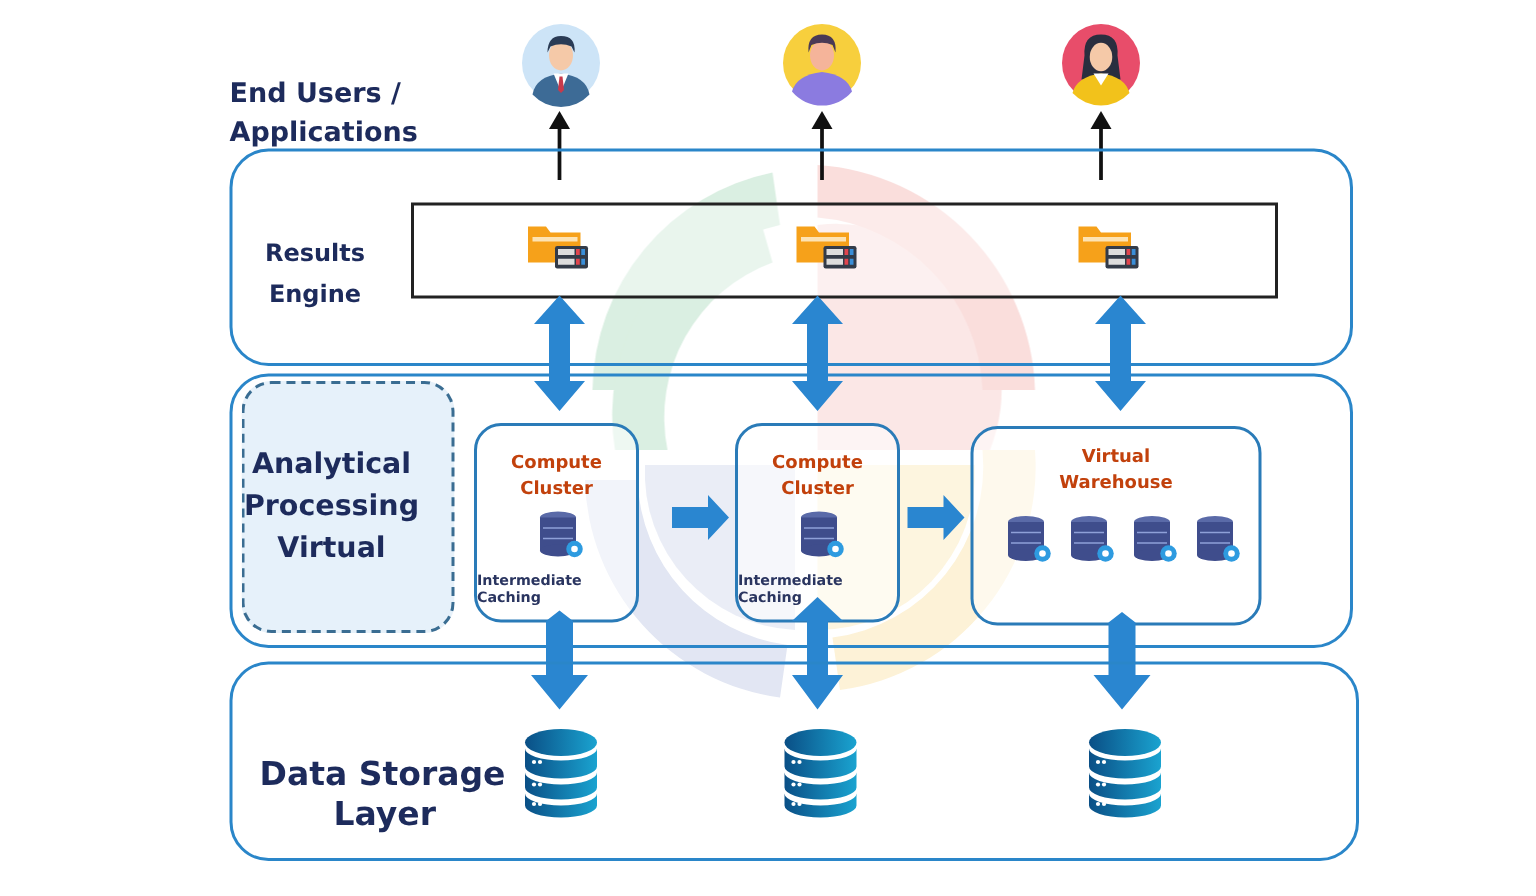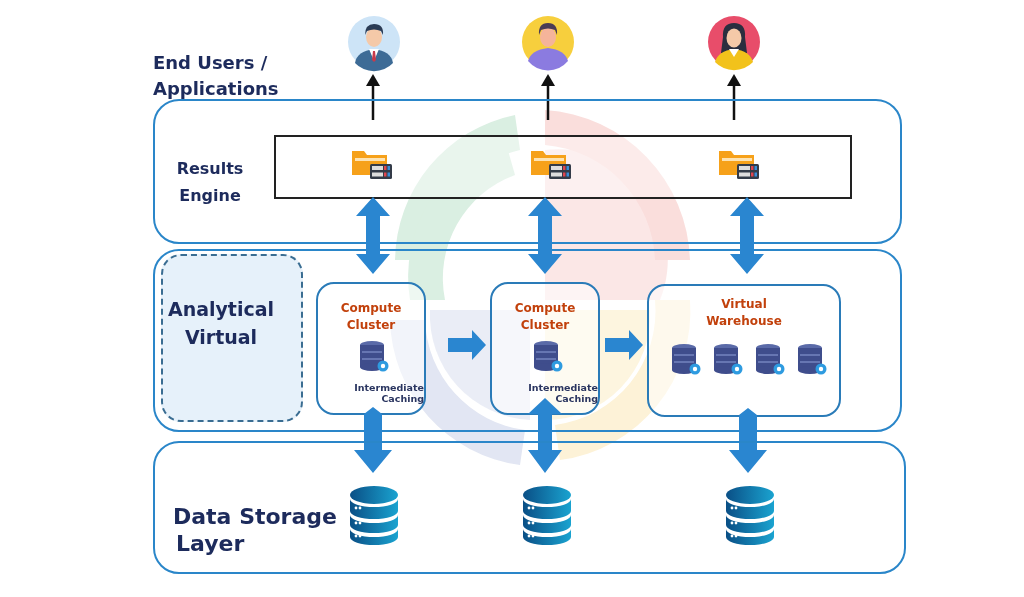--- a/index.html
+++ b/index.html
@@ -2,21 +2,21 @@
 <html><head>
   <meta charset="utf-8">
   <style>
     html, body { margin:0; padding:0; background:#ffffff; }
     body { width:1024px; height:597px; position:relative; overflow:hidden; font-family:"Liberation Sans", sans-serif; }
     .abs { position:absolute; }
     .label { color:#1d2b5c; font-weight:bold; font-family:"DejaVu Sans", sans-serif; }
     .layer { position:absolute; border:2.5px solid #2a86c9; border-radius:26px; background:transparent; box-sizing:border-box; }
     .box { position:absolute; border:2px solid #2a7bb8; border-radius:18px; background:rgba(255,255,255,0.55); box-sizing:border-box; }
     .box-title { position:absolute; left:0; right:0; text-align:center; color:#c2410c; font-weight:bold; font-family:"DejaVu Sans", sans-serif; font-size:12px; line-height:17px; }
-    .box-sub { position:absolute; left:0; right:0; text-align:right; color:#2a3560; font-weight:bold; font-family:"DejaVu Sans", sans-serif; font-size:9.5px; }
+    .box-sub { position:absolute; left:0; right:0; text-align:left; color:#2a3560; font-weight:bold; font-family:"DejaVu Sans", sans-serif; font-size:9.5px; }
     svg { overflow:visible; }
   </style>
 </head>
 <body>
 
 <svg class="abs" style="left:0;top:0;" width="1024" height="597">
   <g opacity="0.18">
     <path d="M 395 260 A 150 150 0 0 1 515 115 L 520 150 A 115 115 0 0 0 430 260 Z" fill="#2ea35a"></path>
     <path d="M 410 300 A 145 145 0 0 1 505 140 L 515 175 A 110 110 0 0 0 445 300 Z" fill="#2ea35a"></path>
     <path d="M 545 110 A 155 155 0 0 1 690 260 L 655 260 A 120 120 0 0 0 545 145 Z" fill="#e2453c"></path>
@@ -108,20 +108,21 @@
     <rect x="36.5" y="19" width="2.5" height="4" fill="#3a8ed8"></rect>
   <rect x="21" y="25.5" width="11" height="4" fill="#ddd"></rect>
     <rect x="33" y="25.5" width="2.5" height="4" fill="#e0454e"></rect>
     <rect x="36.5" y="25.5" width="2.5" height="4" fill="#3a8ed8"></rect>
 </svg>
 
 <div class="layer" style="left:153px;top:249px;width:749px;height:183px;"></div>
 <div class="abs" style="left:161px;top:254px;width:142px;height:168px;border:2px dashed #3a6d92;border-radius:20px;background:#e6f1fa;box-sizing:border-box;"></div>
 <div class="abs label" style="left:161px;top:295px;width:120px;text-align:center;font-size:19px;line-height:28px;">
   <div>Analytical</div>
+  <div>Processing</div>
   <div>Virtual</div>
 </div>
 
 <div class="box" style="left:316px;top:282px;width:110px;height:133px;">
   <div class="box-title" style="top:16px;">
     <div>Compute</div>
     <div>Cluster</div>
   </div>
   <svg class="abs" style="left:41px;top:57px;" width="32" height="32">
     <ellipse cx="13" cy="4" rx="12" ry="4" fill="#5a6aa8"></ellipse>
@@ -222,21 +223,21 @@
       <path d="M 545 398 L 562 414 L 552 414 L 552 450 L 562 450 L 545 473 L 528 450 L 538 450 L 538 414 L 528 414 Z" fill="#2a86d0"></path>
     </g>
   <g>
       <path d="M 748 408 L 757 415 L 757 450 L 767 450 L 748 473 L 729 450 L 739 450 L 739 415 Z" fill="#2a86d0"></path>
     </g>
 </svg>
 
 <div class="layer" style="left:153px;top:441px;width:753px;height:133px;"></div>
 <div class="abs label" style="left:173px;top:503px;font-size:22px;line-height:27px;">
   <div>Data Storage</div>
-  <div style="padding-left:3px;">Layer</div>
+  <div style="padding-left:3px;text-align:center;">Layer</div>
 </div>
 
 <svg class="abs" style="left:0;top:0;width:0;height:0;">
   <defs>
     <linearGradient id="dbgrad" x1="0" x2="1" y1="0" y2="0">
       <stop offset="0" stop-color="#0a4f86"></stop>
         <stop offset="1" stop-color="#1aa3d0"></stop>
     </linearGradient>
   </defs>
 </svg>

